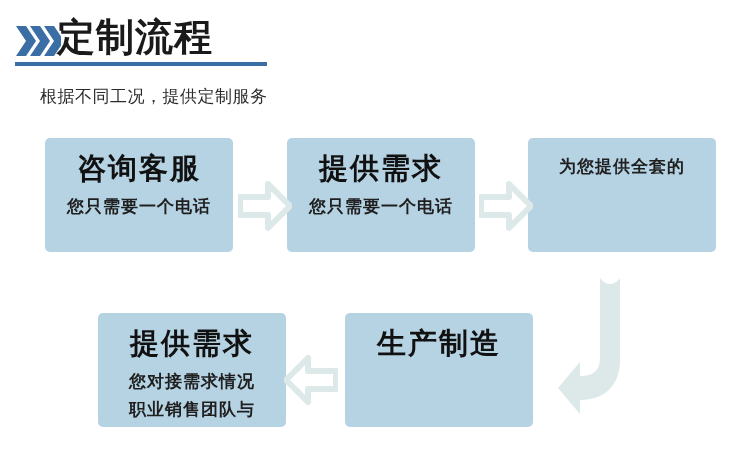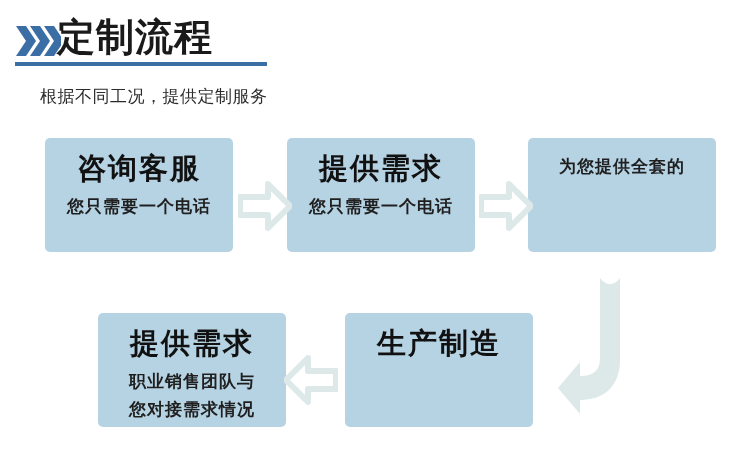--- a/index.html
+++ b/index.html
@@ -146,22 +146,22 @@
 
 <div class="flow-box" id="box-3">
   <div class="box-desc">
     <span>为您提供全套的</span>
   </div>
 </div>
 
 <div class="flow-box" id="box-4">
   <div class="box-title">提供需求</div>
   <div class="box-desc">
+    <span>您对接需求情况</span>
     <span>职业销售团队与</span>
-    <span>您对接需求情况</span>
   </div>
 </div>
 
 <div class="flow-box" id="box-5">
   <div class="box-title">生产制造</div>
 </div>
 
 <div class="arrow" id="arrow-1">
   <svg width="54" height="52" viewBox="0 0 54 52" xmlns="http://www.w3.org/2000/svg">
     <path d="M2,17 L30,17 L30,4 L52,26 L30,48 L30,35 L2,35 Z" fill="#ffffff" stroke="#dde8e8" stroke-width="6" stroke-linejoin="round"></path>

